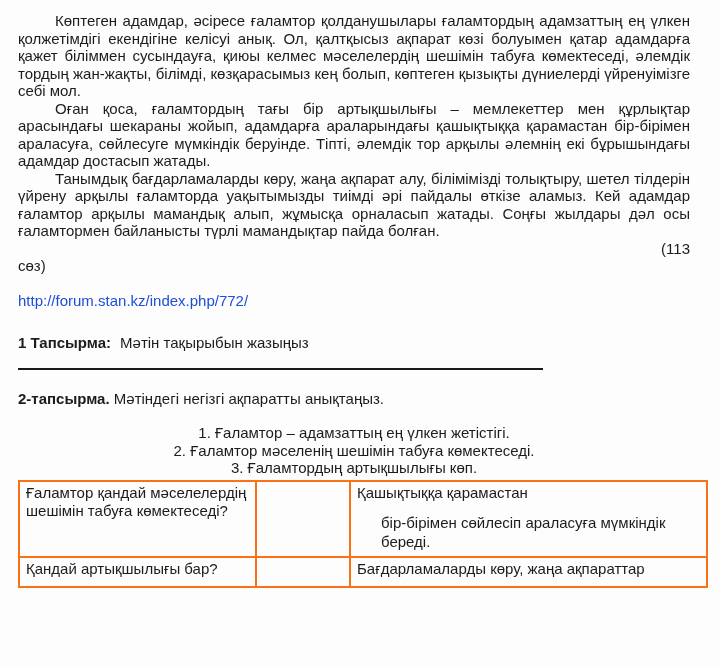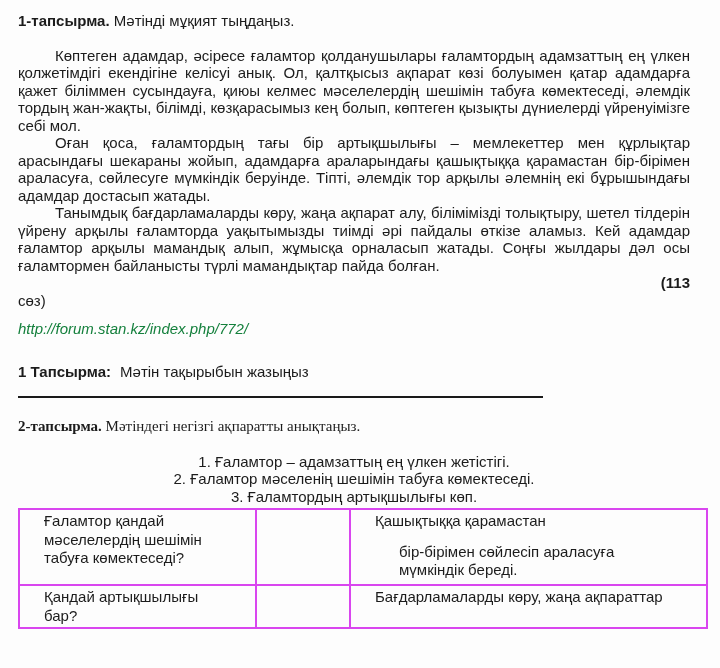--- a/index.html
+++ b/index.html
@@ -16,64 +16,62 @@
     padding-top: 12px;
     font-size: 15px;
     line-height: 17.5px;
   }
   b, .bold { font-weight: bold; }
   .head { margin-bottom: 17px; }
   .para {
     text-align: justify;
     text-indent: 37px;
   }
-  .count-open { text-align: right; font-weight: bold; }
+  .count-open { text-align: right; font-weight: normal; }
   .count-close { font-weight: normal; }
   .link {
-    margin-top: 11px;
-    font-style: italic;
-    color: #15803d;
+    margin-top: 17px;
+    color: #1d4ed8;
     cursor: pointer;
   }
   .subtask { margin-top: 25px; }
   .subtask .rest { margin-left: 9px; }
   .answer-line {
     margin-top: 16px;
     width: 525px;
     border-top: 2px solid #1a1a1a;
     height: 0;
   }
-  .head2 { margin-top: 20px; font-family: Liberation Serif, serif; }
+  .head2 { margin-top: 20px; }
   .items { margin-top: 17px; text-align: center; }
   .head3 { margin-top: 14px; }
   table.match {
     margin-top: 3px;
     border-collapse: collapse;
     table-layout: fixed;
     width: 654px;
   }
   table.match td {
-    border: 2px solid #d946ef;
+    border: 2px solid #f97316;
     vertical-align: top;
-    padding: 2px 24px;
+    padding: 2px 6px;
     line-height: 18.5px;
   }
   td.col-q { width: 237px; }
   td.col-mid { width: 94px; }
   td.col-a { width: 357px; }
   tr.row1 { height: 76px; }
   tr.row2 { height: 30px; margin-top: 25px; }
   .ans-gap { margin-top: 12px; margin-left: 24px; }
 </style>
 </head>
 <body>
 
 <div class="doc">
 
-  <p class="head"><b>1-тапсырма.</b> <span>Мәтінді мұқият тыңдаңыз.</span></p>
 
   <p class="para">Көптеген адамдар, әсіресе ғаламтор қолданушылары ғаламтордың адамзаттың ең үлкен қолжетімдігі екендігіне келісуі анық. Ол, қалтқысыз ақпарат көзі болуымен қатар адамдарға қажет біліммен сусындауға, қиюы келмес мәселелердің шешімін табуға көмектеседі, әлемдік тордың жан-жақты, білімді, көзқарасымыз кең болып, көптеген қызықты дүниелерді үйренуімізге себі мол.</p>
   <p class="para">Оған қоса, ғаламтордың тағы бір артықшылығы – мемлекеттер мен құрлықтар арасындағы шекараны жойып, адамдарға араларындағы қашықтыққа қарамастан бір-бірімен араласуға, сөйлесуге мүмкіндік беруінде. Тіпті, әлемдік тор арқылы әлемнің екі бұрышындағы адамдар достасып жатады.</p>
   <p class="para">Танымдық бағдарламаларды көру, жаңа ақпарат алу, білімімізді толықтыру, шетел тілдерін үйрену арқылы ғаламторда уақытымызды тиімді әрі пайдалы өткізе аламыз. Кей адамдар ғаламтор арқылы мамандық алып, жұмысқа орналасып жатады. Соңғы жылдары дәл осы ғаламтормен байланысты түрлі мамандықтар пайда болған.</p>
 
   <div class="count-open">(113</div>
   <div class="count-close">сөз)</div>
 
   <p class="link">http://forum.stan.kz/index.php/772/</p>
 

